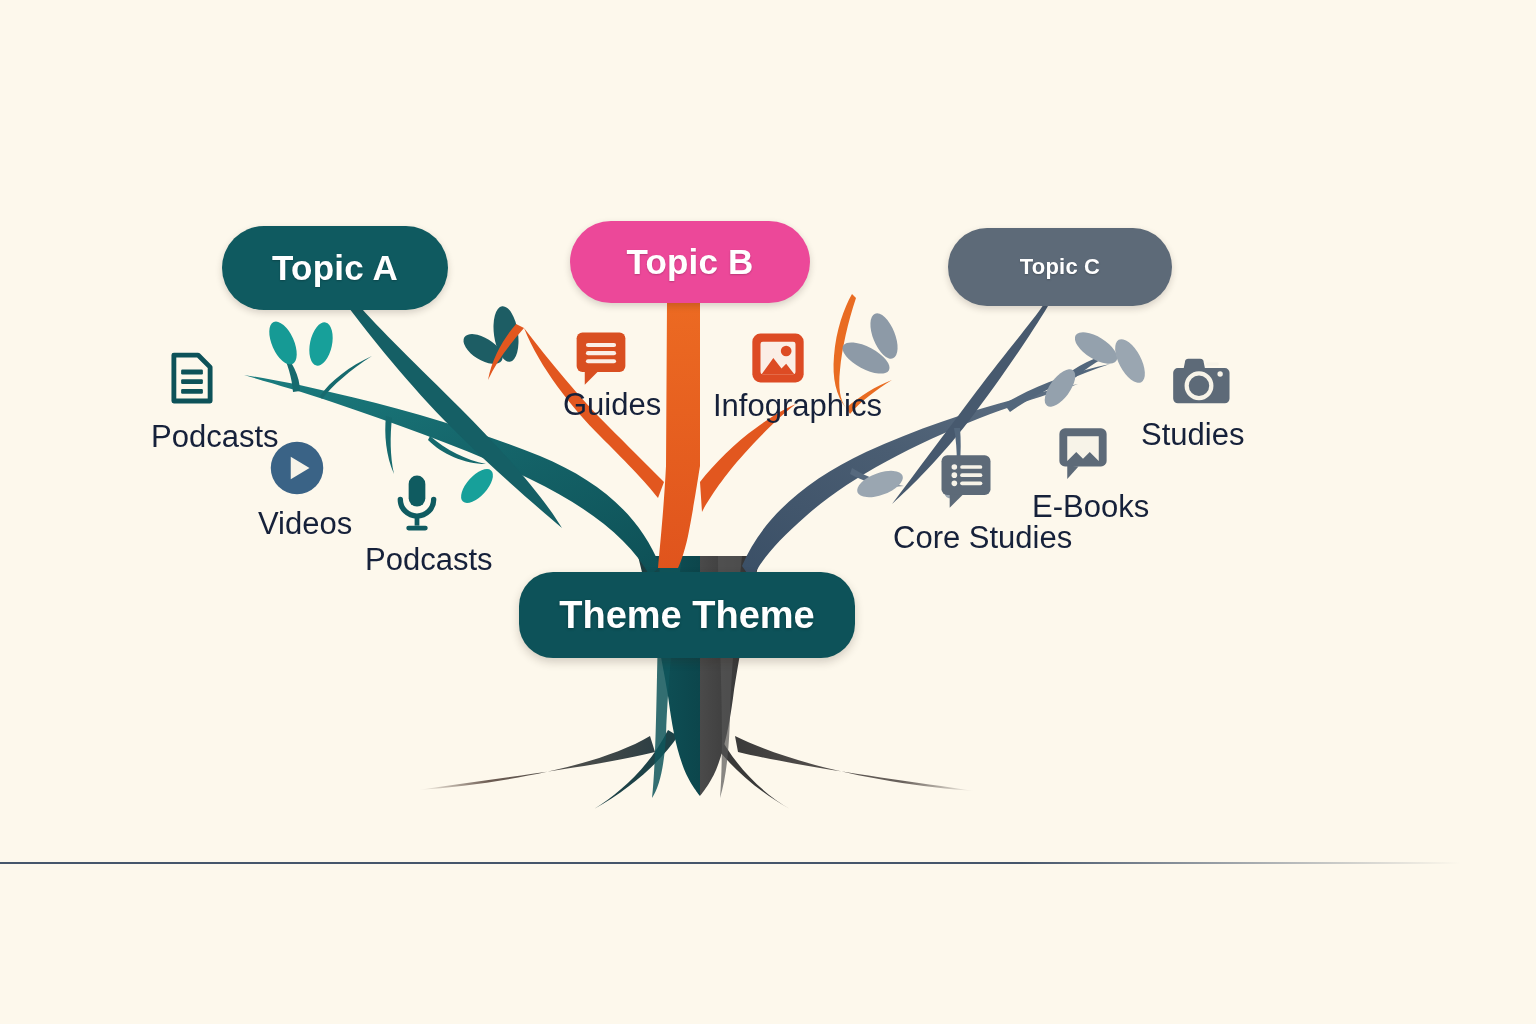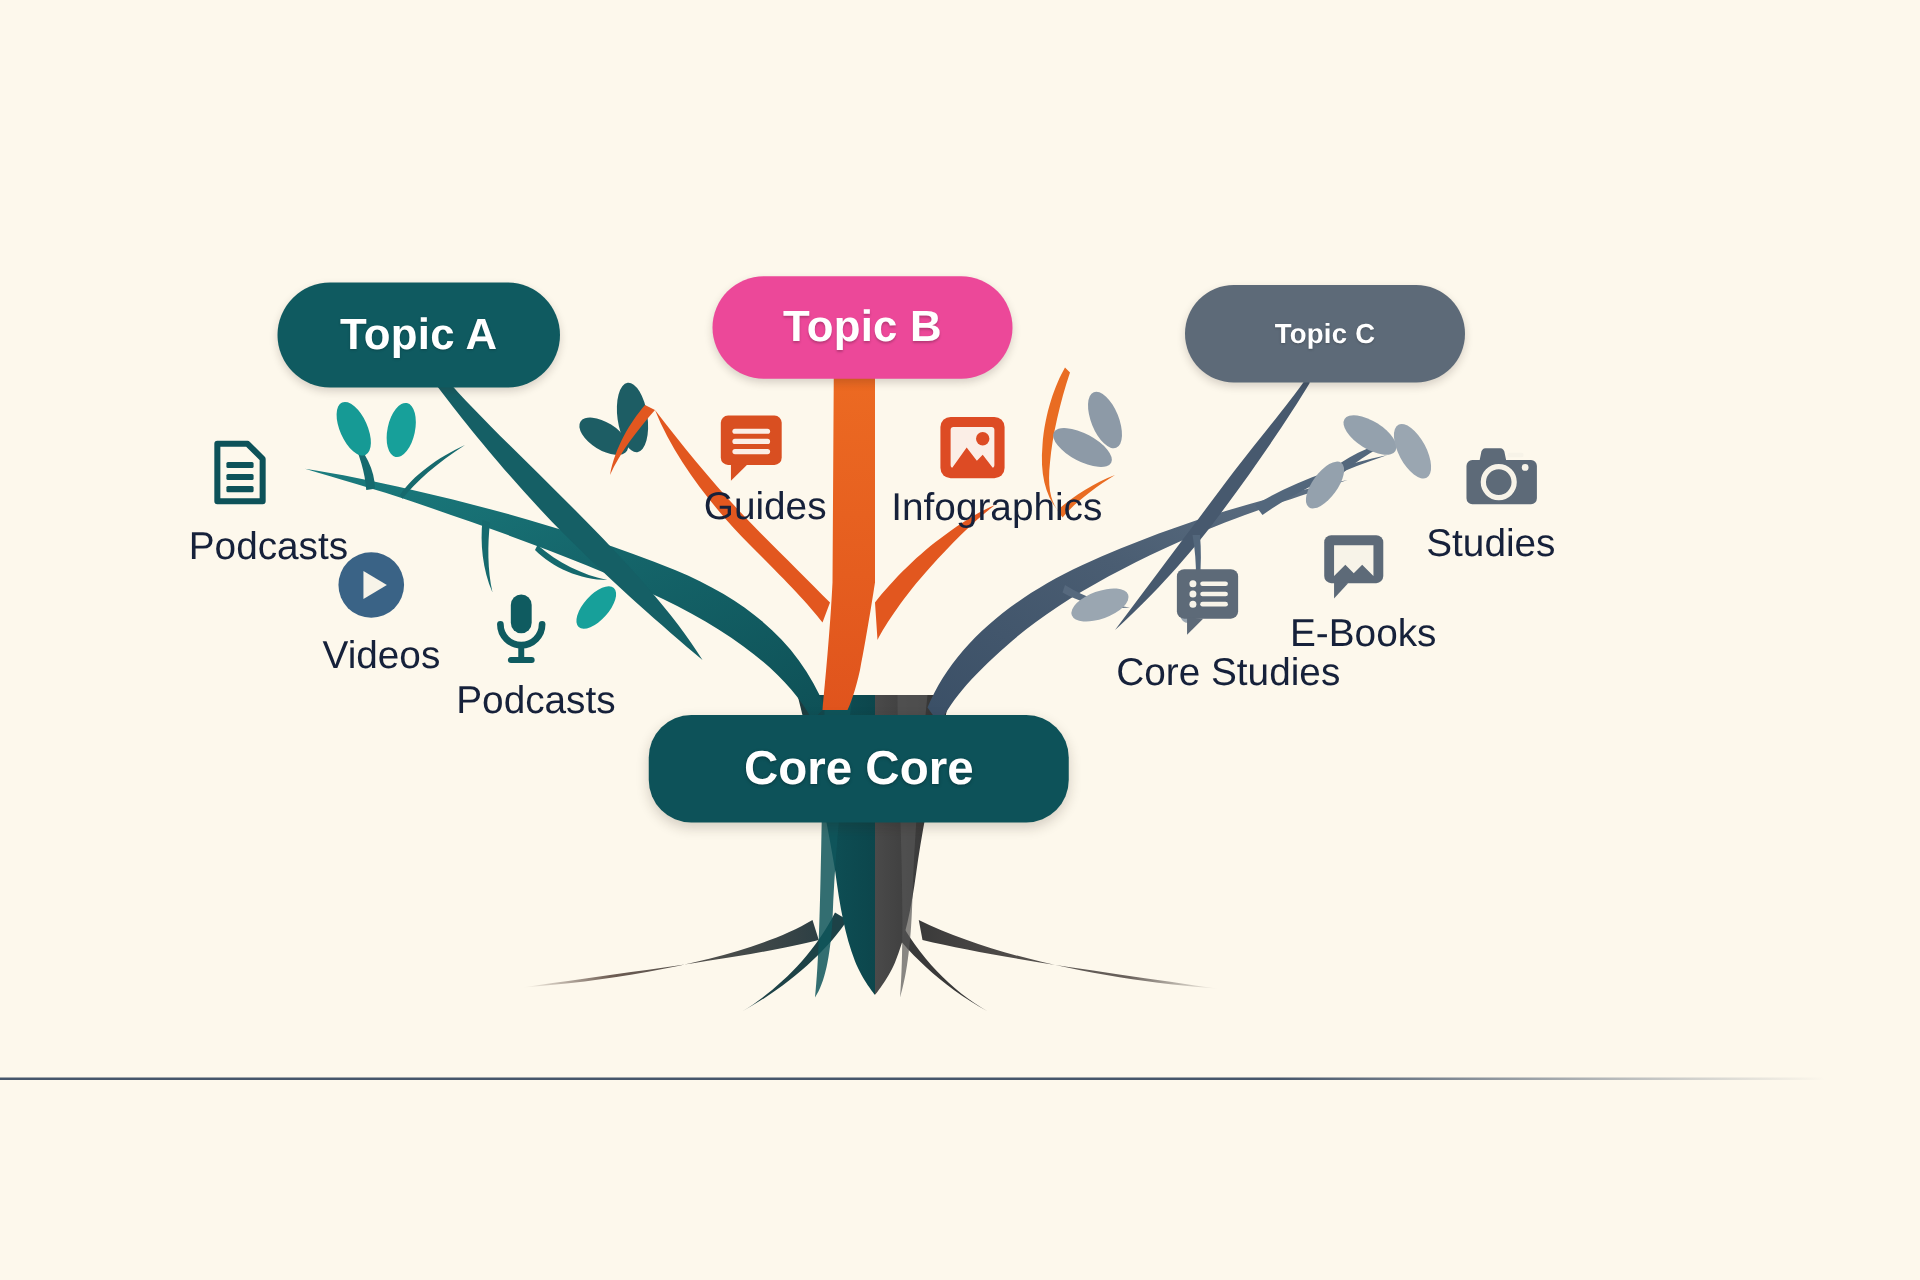--- a/index.html
+++ b/index.html
@@ -241,21 +241,21 @@
 
   <div class="topic-pill" id="topic-b-pill" style="background:#ec4899;">
     <span>Topic B</span>
   </div>
 
   <div class="topic-pill" id="topic-c-pill" style="background:#5d6a78;">
     <span>Topic C</span>
   </div>
 
   <div id="core-theme-pill" style="background:#0d5259;">
-    <span>Core Core</span>
+    <span>Theme Theme</span>
   </div>
 
   <div class="leaf-node">
     <svg class="leaf-icon" style="left:163px; top:313px;" width="58" height="58" viewBox="0 0 48 48">
       <path d="M9 5 h20 l10 10 v28 h-30 z" fill="none" stroke="#0d5259" stroke-width="4" stroke-linejoin="round"></path>
       <rect x="15" y="17" width="18" height="4" rx="1" fill="#0d5259"></rect>
       <rect x="15" y="25" width="18" height="4" rx="1" fill="#0d5259"></rect>
       <rect x="15" y="33" width="18" height="4" rx="1" fill="#0d5259"></rect>
     </svg>
     <span class="leaf-label" style="left:151px; top:383px;">Podcasts</span>

